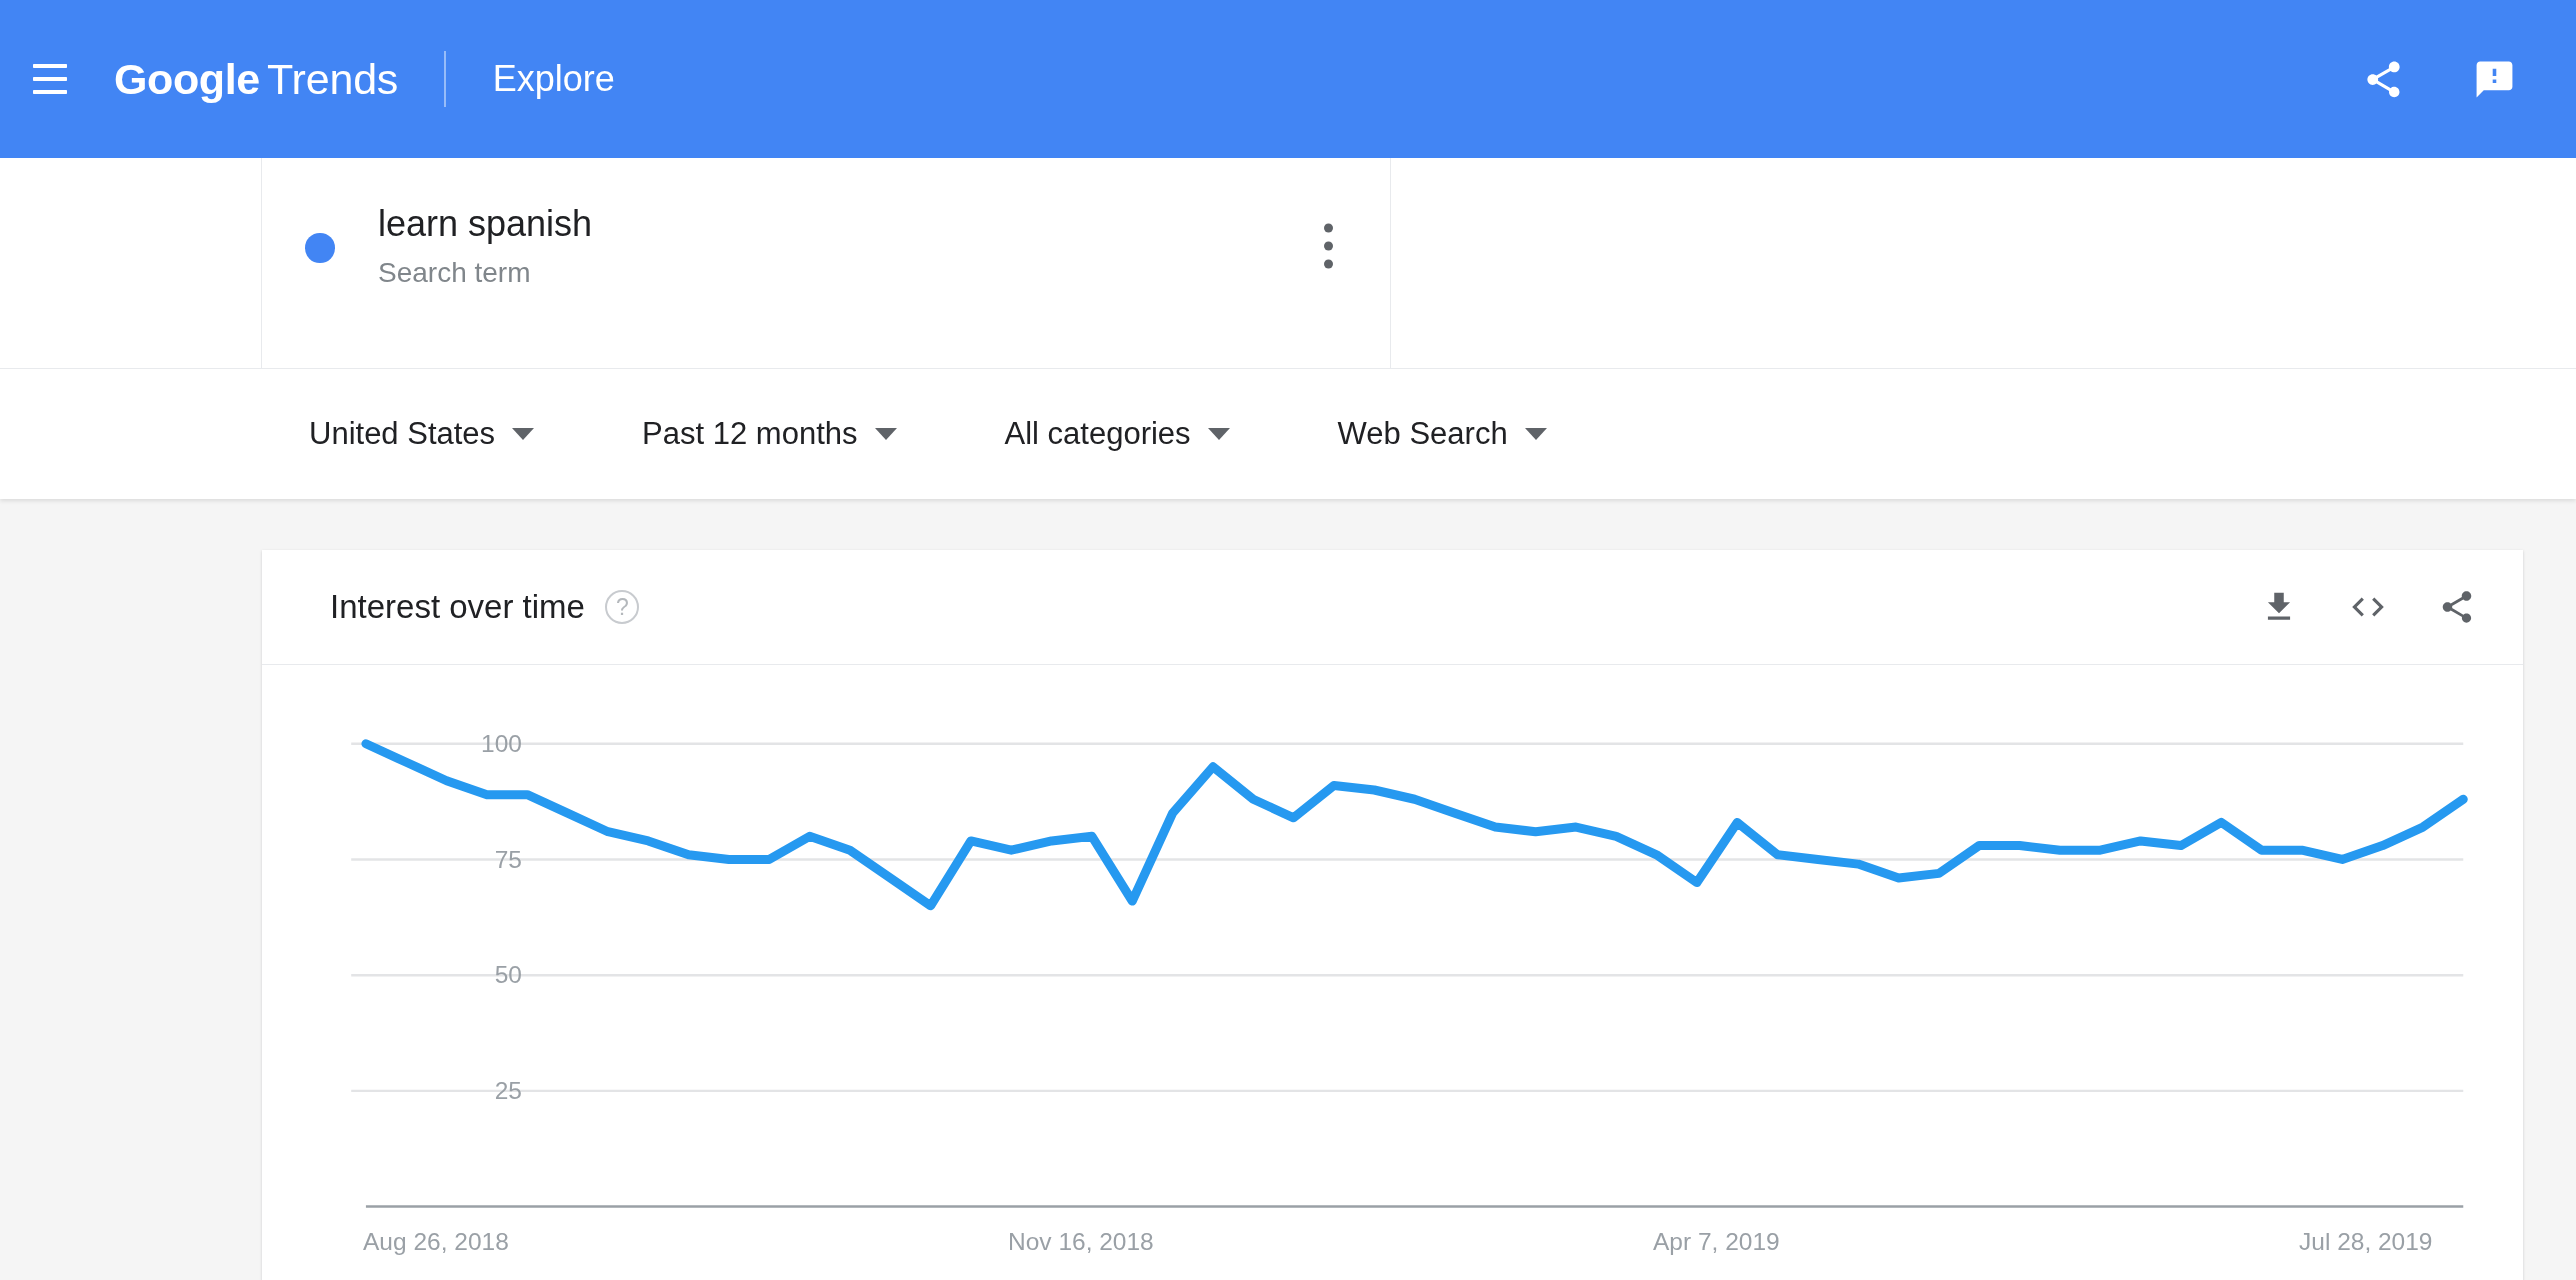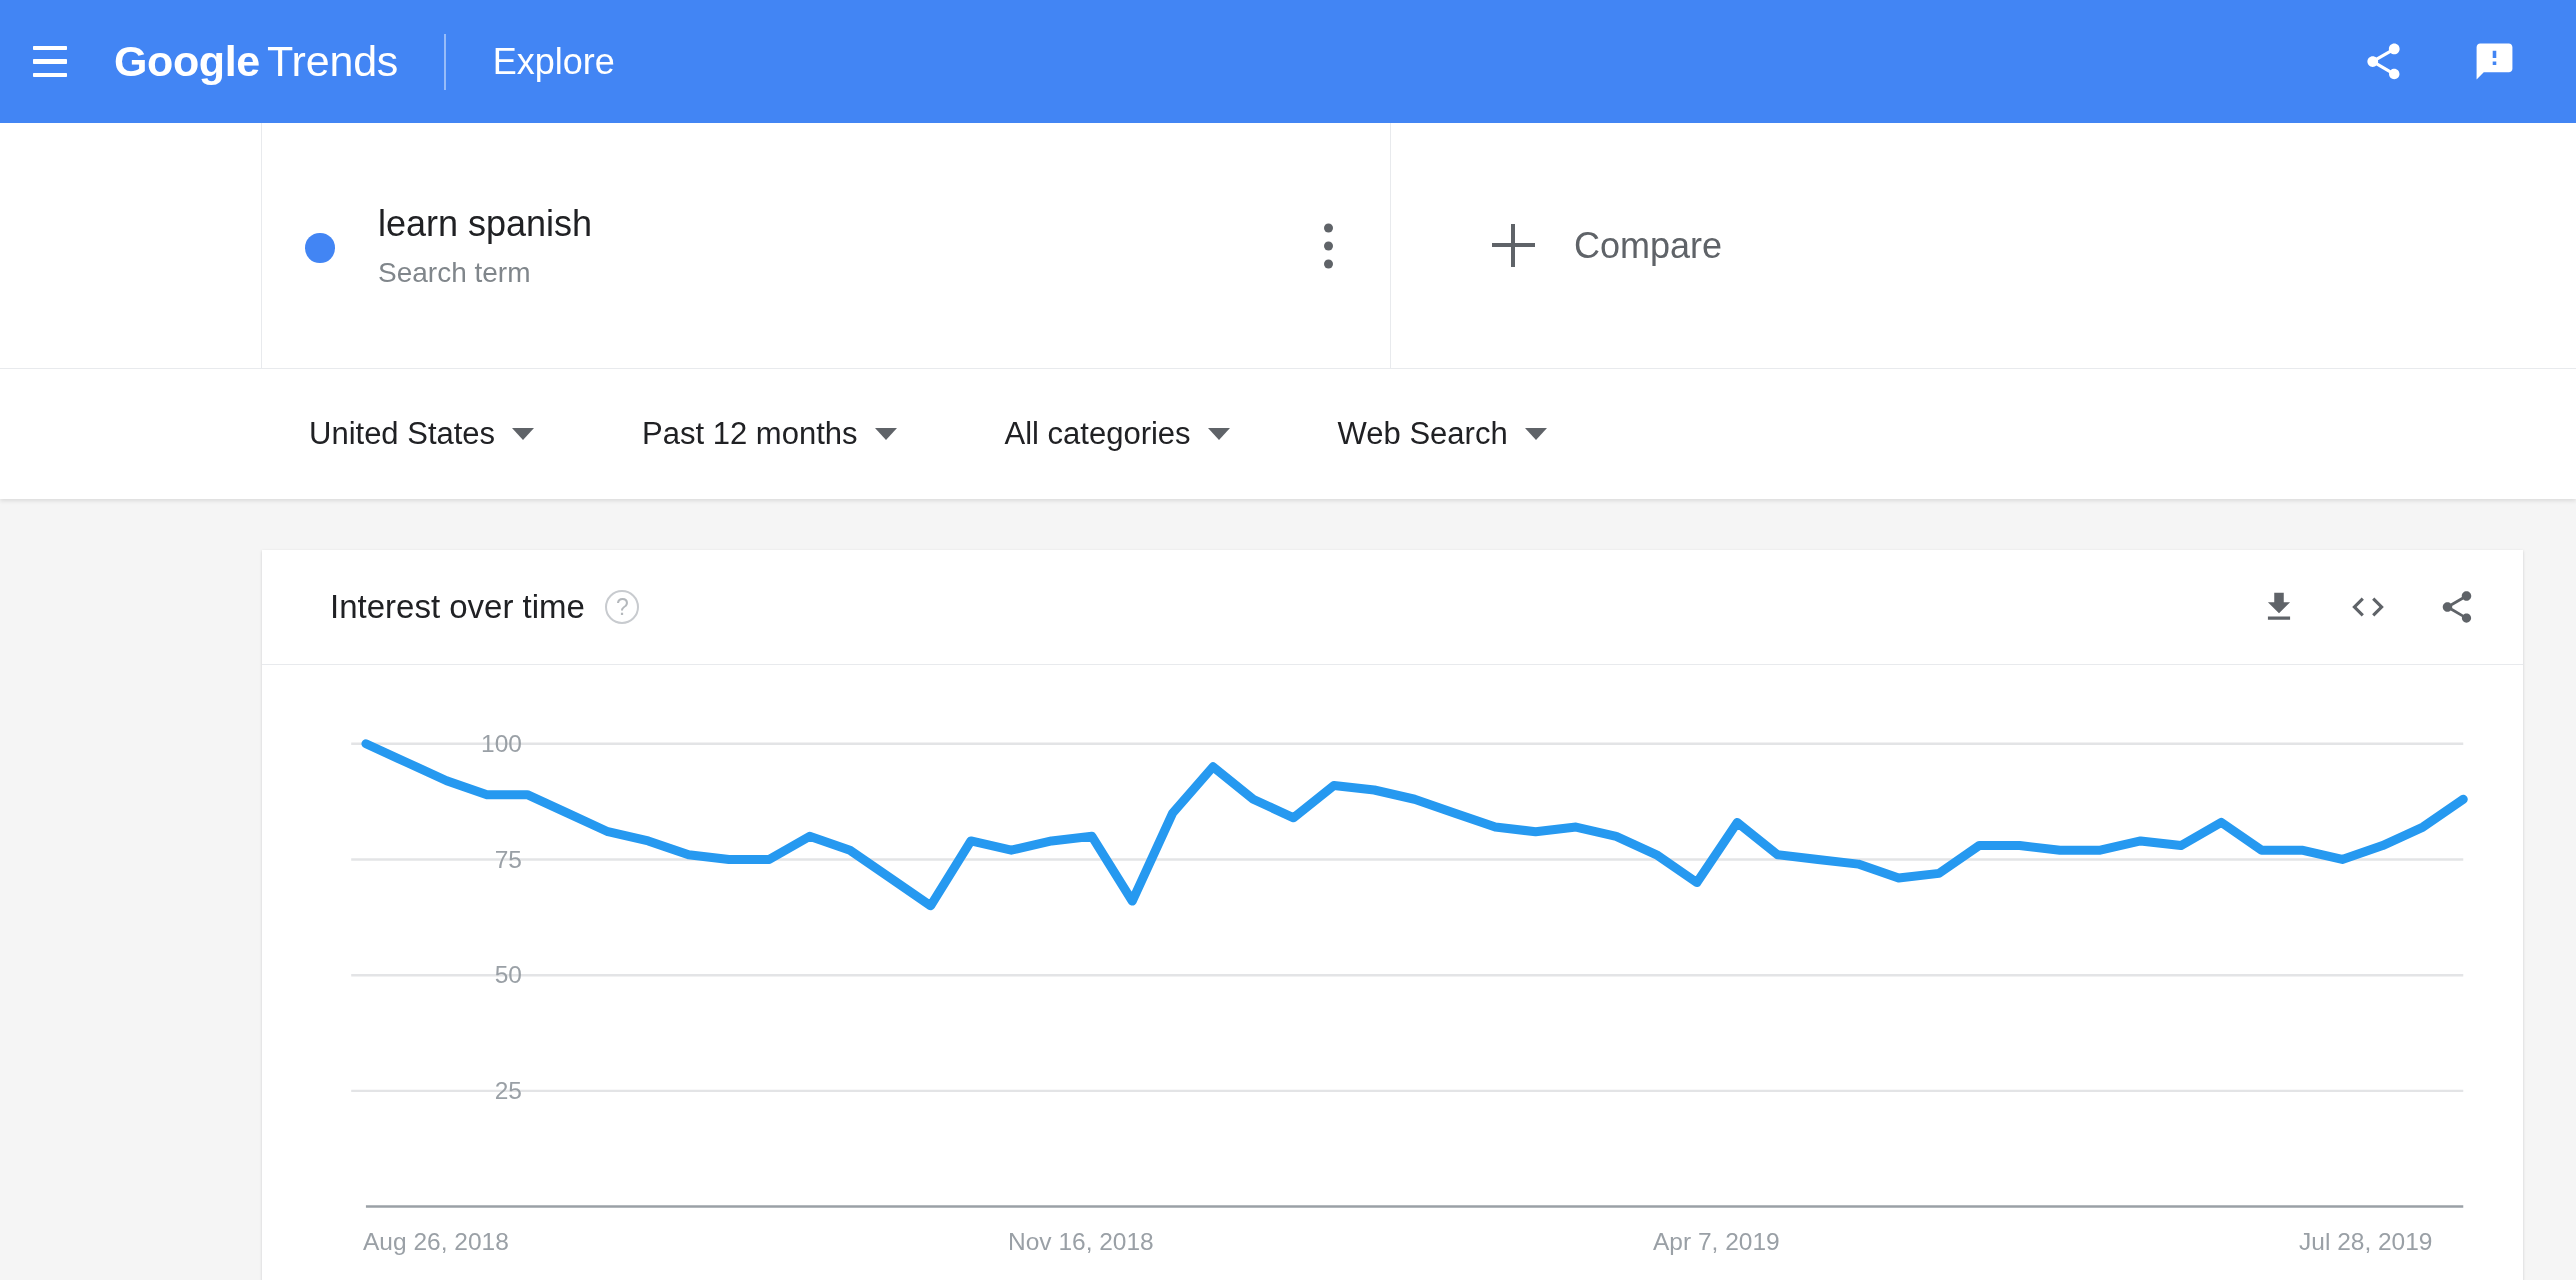--- a/index.html
+++ b/index.html
@@ -11,21 +11,21 @@
     background: #f5f5f5;
     font-family: "Liberation Sans", "DejaVu Sans", sans-serif;
     -webkit-font-smoothing: antialiased;
   }
 
   
   .appbar {
     position: absolute;
     top: 0; left: 0;
     width: 2576px;
-    height: 123px;
+    height: 158px;
     background: #4285f4;
     display: flex;
     align-items: center;
     z-index: 20;
   }
   .hamburger {
     margin-left: 26px;
     width: 47px; height: 47px;
     display: flex; flex-direction: column;
     justify-content: center; align-items: center;
@@ -331,24 +331,20 @@
       <div class="term-title">learn spanish</div>
       <div class="term-sub">Search term</div>
     </div>
     <div class="term-menu">
       <i></i>
       <i></i>
       <i></i>
     </div>
   </div>
 
-  <div class="compare-zone">
-    <div class="compare-plus"></div>
-    <div class="compare-label">Compare</div>
-  </div>
 </div>
 
 <div class="filterbar">
   <div class="filters">
     <div class="filter">
       <span class="filter-label">United States</span>
       <span class="caret"></span>
     </div>
     <div class="filter">
       <span class="filter-label">Past 12 months</span>

